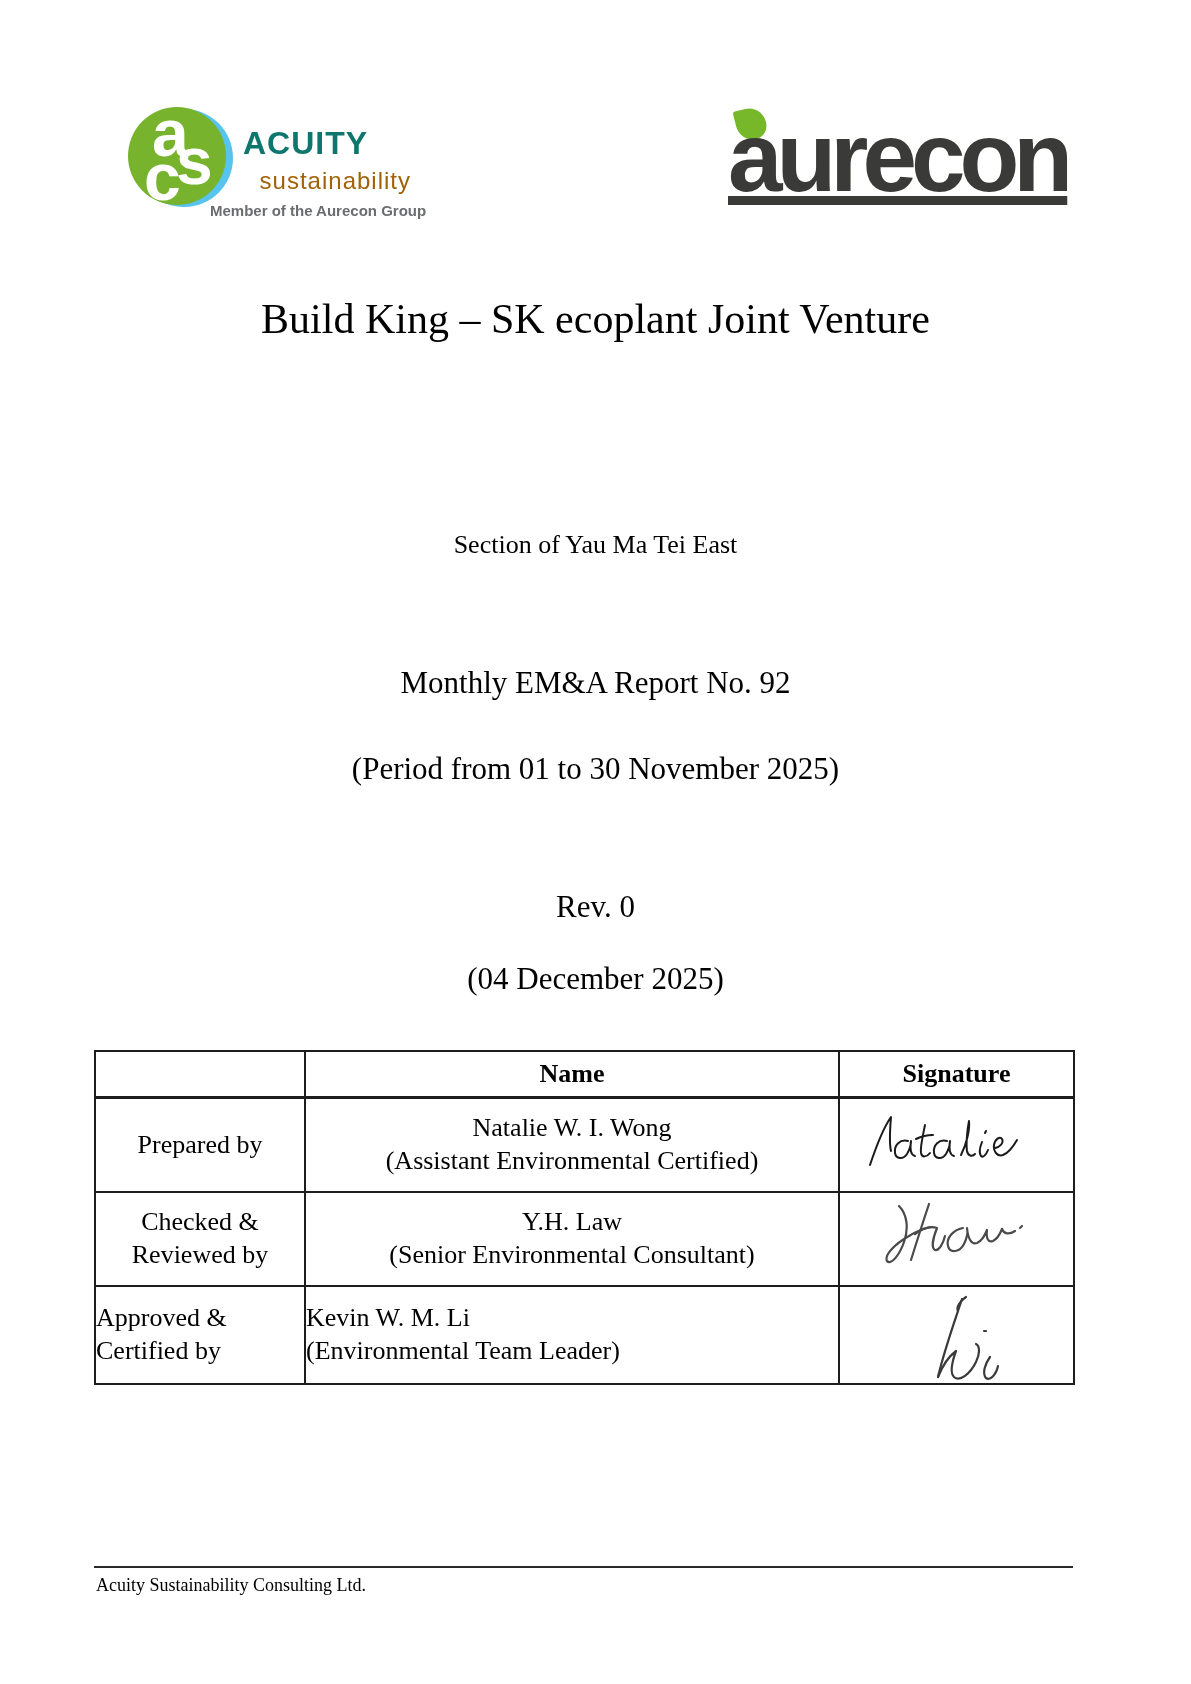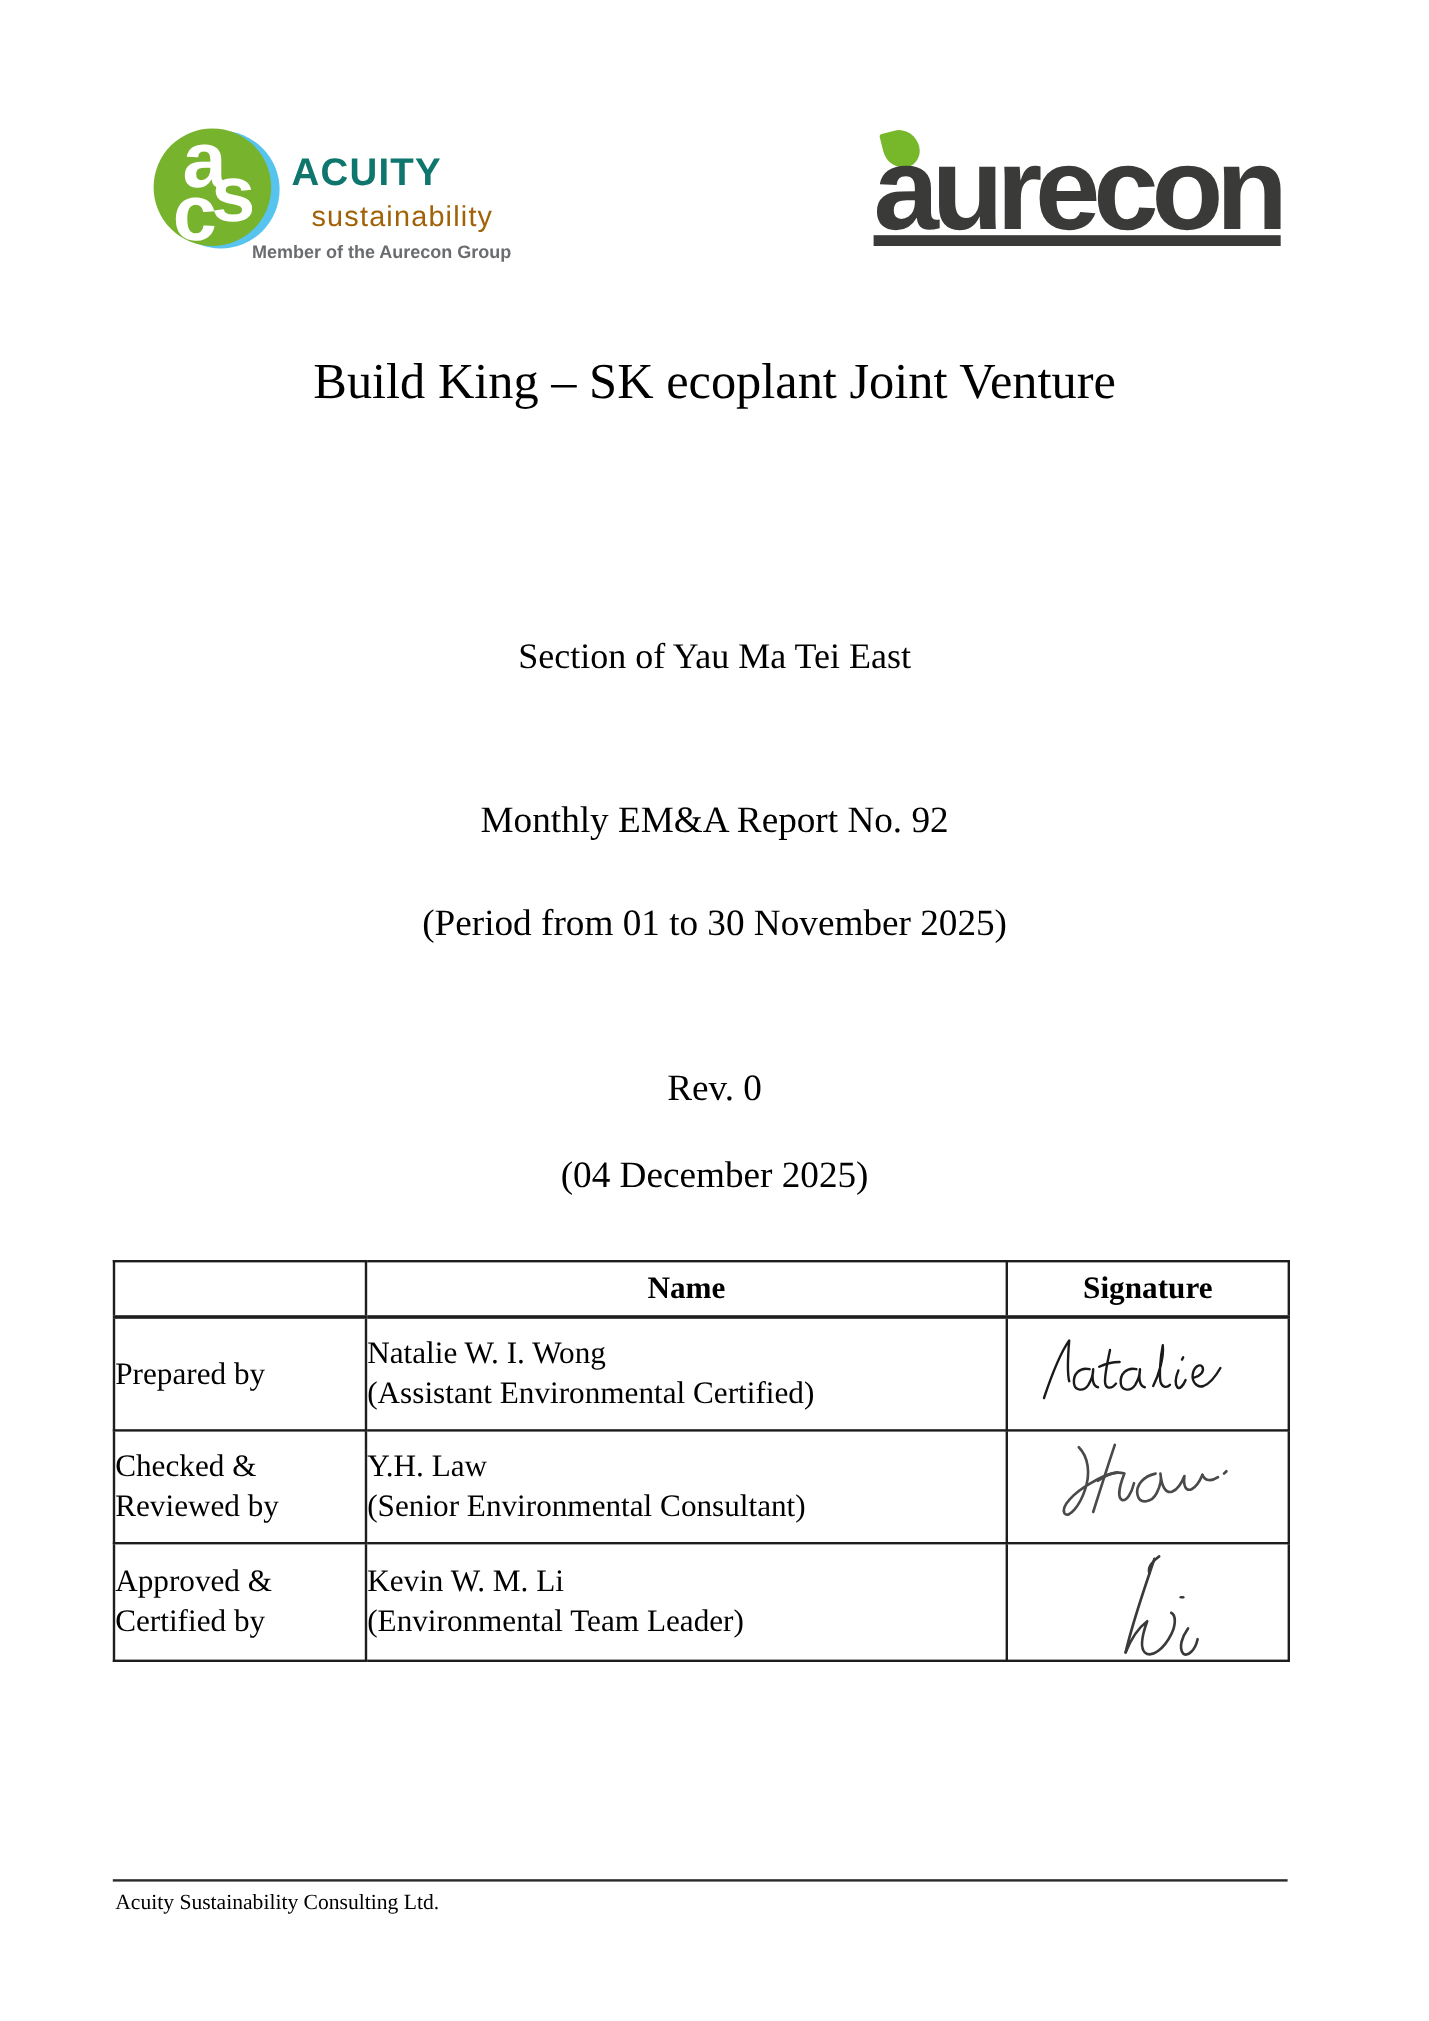--- a/index.html
+++ b/index.html
@@ -29,34 +29,34 @@
     font-weight:bold;font-size:15px;line-height:1;color:#6a6c70;}
   .aurecon-logo{position:absolute;left:728px;top:100px;width:360px;height:115px;}
   .aurecon-leaf{position:absolute;left:8px;top:8px;width:30px;height:32px;background:#76b82a;
     border-radius:10% 75% 60% 75%;transform:rotate(-14deg);}
   .aurecon-name{position:absolute;left:0;top:8px;font-family:"Liberation Sans",sans-serif;
     font-weight:bold;font-size:98px;line-height:1;color:#3a3a39;letter-spacing:-6px;text-decoration:underline;}
   
   .cline{position:absolute;left:0;width:100%;text-align:center;line-height:1.1;}
   .doc-title{top:296px;font-size:42px;}
   .sub1{top:466px;font-size:31px;}
-  .sub2{top:531px;font-size:30px;}
+  .sub2{top:531px;font-size:26px;}
   .report-no{top:666px;font-size:31px;}
   .period{top:752px;font-size:31px;}
   .rev{top:890px;font-size:31px;}
   .rev-date{top:962px;font-size:31px;}
   
   .approval{position:absolute;left:94px;top:1050px;width:979px;border-collapse:collapse;
     table-layout:fixed;font-size:26px;}
   .approval td,.approval th{border:2px solid #1d1d1d;padding:0;vertical-align:middle;}
   .approval th{font-weight:bold;height:44px;text-align:center;border-bottom:3px solid #1d1d1d;}
   .col-role{width:210px;}
   .col-name{width:534px;}
   .col-sig{width:235px;}
-  .row-h{height:94px;}
+  .row-h{height:94px;text-align:center;}
   .row-h3{height:98px;}
   .cell-role{padding-left:8px;line-height:1.25;}
   .cell-name{padding-left:14px;line-height:1.25;}
   .cell-sig{position:relative;}
   .sig-svg{position:absolute;}
   .sig1{left:24px;top:14px;}
   .sig2{left:44px;top:4px;}
   .sig3{left:74px;top:6px;}
   
   .footer-rule{position:absolute;left:94px;top:1566px;width:979px;height:2px;background:#2a2a2a;}

